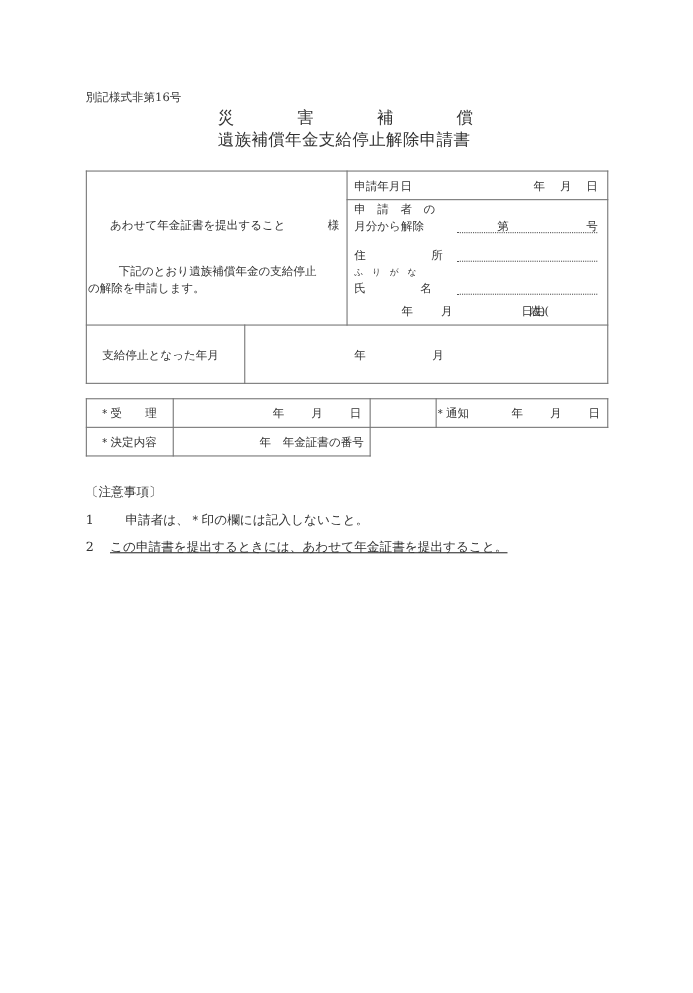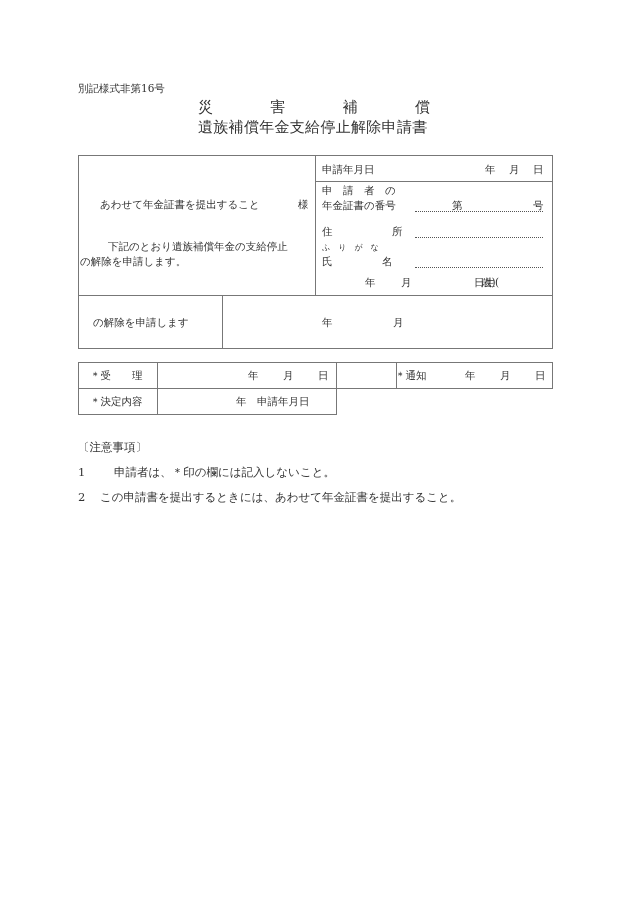--- a/index.html
+++ b/index.html
@@ -42,40 +42,40 @@
   <div class="t" style="left:298px;top:198px;">様</div>
   <div class="t" style="left:108px;top:240px;">下記のとおり遺族補償年金の支給停止</div>
   <div class="t" style="left:80px;top:255px;">の解除を申請します。</div>
 
   <div class="t" style="left:322px;top:163px;">申請年月日</div>
   <div class="t" style="left:485px;top:163px;">年</div>
   <div class="t" style="left:509px;top:163px;">月</div>
   <div class="t" style="left:533px;top:163px;">日</div>
 
   <div class="t" style="left:322px;top:184px;">申　請　者　の</div>
-  <div class="t" style="left:322px;top:199px;">年金証書の番号</div>
+  <div class="t" style="left:322px;top:199px;">月分から解除</div>
   <div class="dots" style="left:415px;top:211px;width:128px;"></div>
   <div class="t" style="left:452px;top:199px;">第</div>
   <div class="t" style="left:533px;top:199px;">号</div>
 
   <div class="t" style="left:322px;top:225px;">住</div>
   <div class="t" style="left:392px;top:225px;">所</div>
   <div class="dots" style="left:415px;top:237px;width:128px;"></div>
 
   <div class="t" style="left:322px;top:230px;font-size:8px;margin-top:12px;">ふ　り　が　な</div>
   <div class="t" style="left:322px;top:255px;">氏</div>
   <div class="t" style="left:382px;top:255px;">名</div>
   <div class="dots" style="left:415px;top:267px;width:128px;"></div>
 
   <div class="t" style="left:365px;top:276px;">年</div>
   <div class="t" style="left:401px;top:276px;">月</div>
   <div class="t" style="left:433px;top:276px;margin-left:41px;">日生(</div>
   <div class="t" style="left:481px;top:276px;">歳)</div>
 
-  <div class="t" style="left:93px;top:316px;">の解除を申請します</div>
+  <div class="t" style="left:93px;top:316px;">支給停止となった年月</div>
   <div class="t" style="left:322px;top:316px;">年</div>
   <div class="t" style="left:393px;top:316px;">月</div>
 </div>
 
 <div>
   <div class="line" style="left:78px;top:362px;width:475px;height:1px;"></div>
   <div class="line" style="left:78px;top:388px;width:475px;height:1px;"></div>
   <div class="line" style="left:78px;top:414px;width:259px;height:1px;"></div>
   <div class="line" style="left:78px;top:362px;width:1px;height:53px;"></div>
   <div class="line" style="left:157px;top:362px;width:1px;height:53px;"></div>
@@ -87,22 +87,22 @@
   <div class="t" style="left:248px;top:369px;">年</div>
   <div class="t" style="left:283px;top:369px;">月</div>
   <div class="t" style="left:318px;top:369px;">日</div>
 
   <div class="t" style="left:348px;top:369px;margin-left:47px;">＊通知</div>
   <div class="t" style="left:465px;top:369px;">年</div>
   <div class="t" style="left:500px;top:369px;">月</div>
   <div class="t" style="left:535px;top:369px;">日</div>
 
   <div class="t" style="left:90px;top:395px;">＊決定内容</div>
-  <div class="t" style="left:236px;top:395px;">年　申請年月日</div>
+  <div class="t" style="left:236px;top:395px;">年　年金証書の番号</div>
 </div>
 
 <div>
   <div class="t" style="left:78px;top:440px;font-size:11.5px;">〔注意事項〕</div>
   <div class="t" style="left:78px;top:465px;font-size:11.5px;">1</div>
   <div class="t" style="left:100px;top:465px;font-size:11.5px;margin-left:14px;">申請者は、＊印の欄には記入しないこと。</div>
   <div class="t" style="left:78px;top:490px;font-size:11.5px;">2</div>
-  <div class="t" style="left:100px;top:490px;font-size:11.5px;">この申請書を提出するときには、あわせて年金証書を提出すること。</div>
+  <div class="t" style="left:100px;top:490px;font-size:11.5px;text-decoration:underline;">この申請書を提出するときには、あわせて年金証書を提出すること。</div>
 </div>
 
 </body></html>

